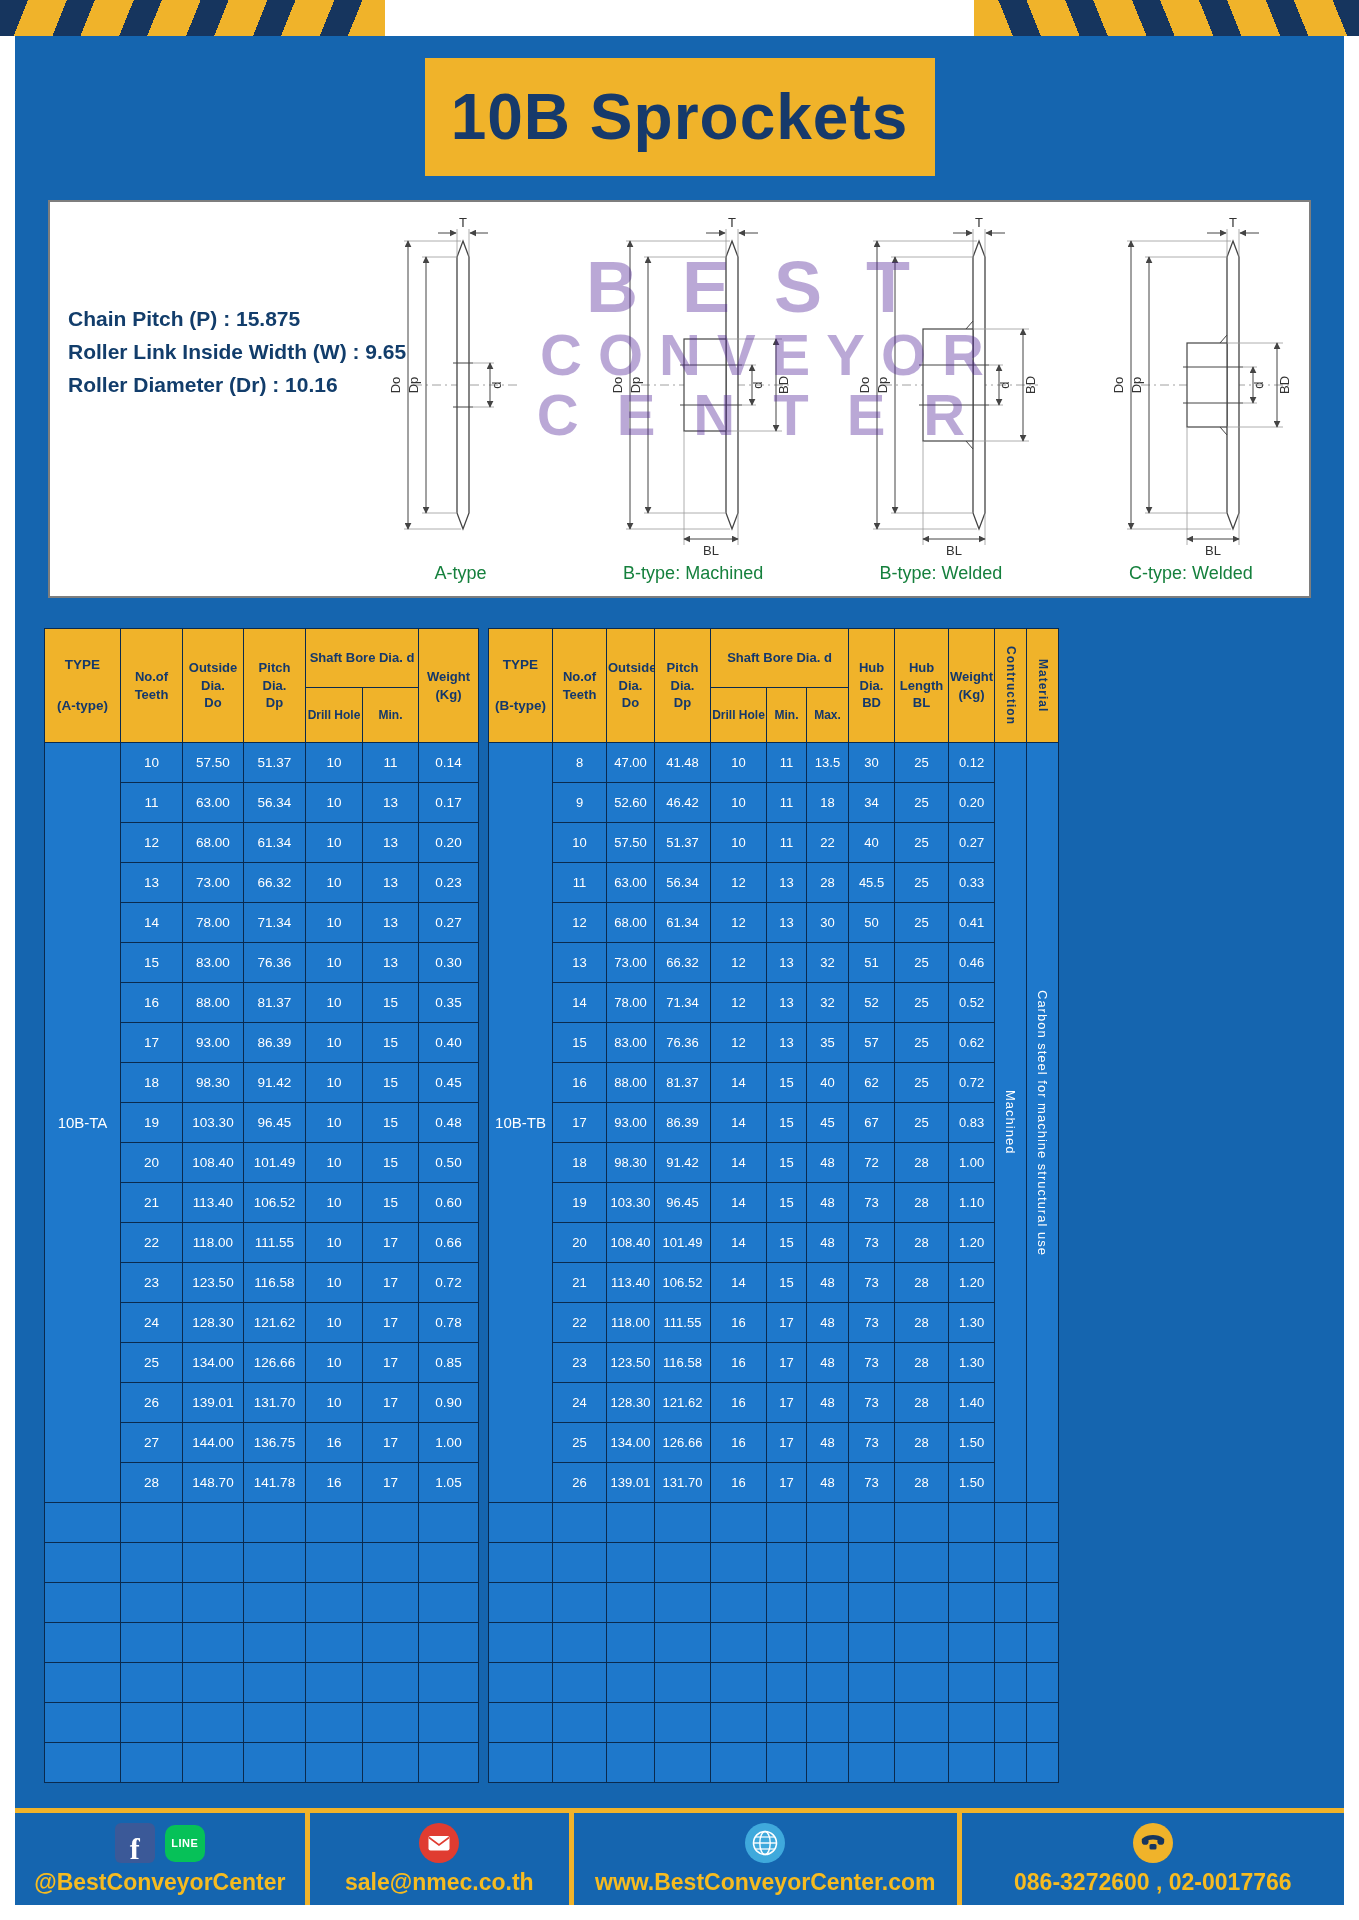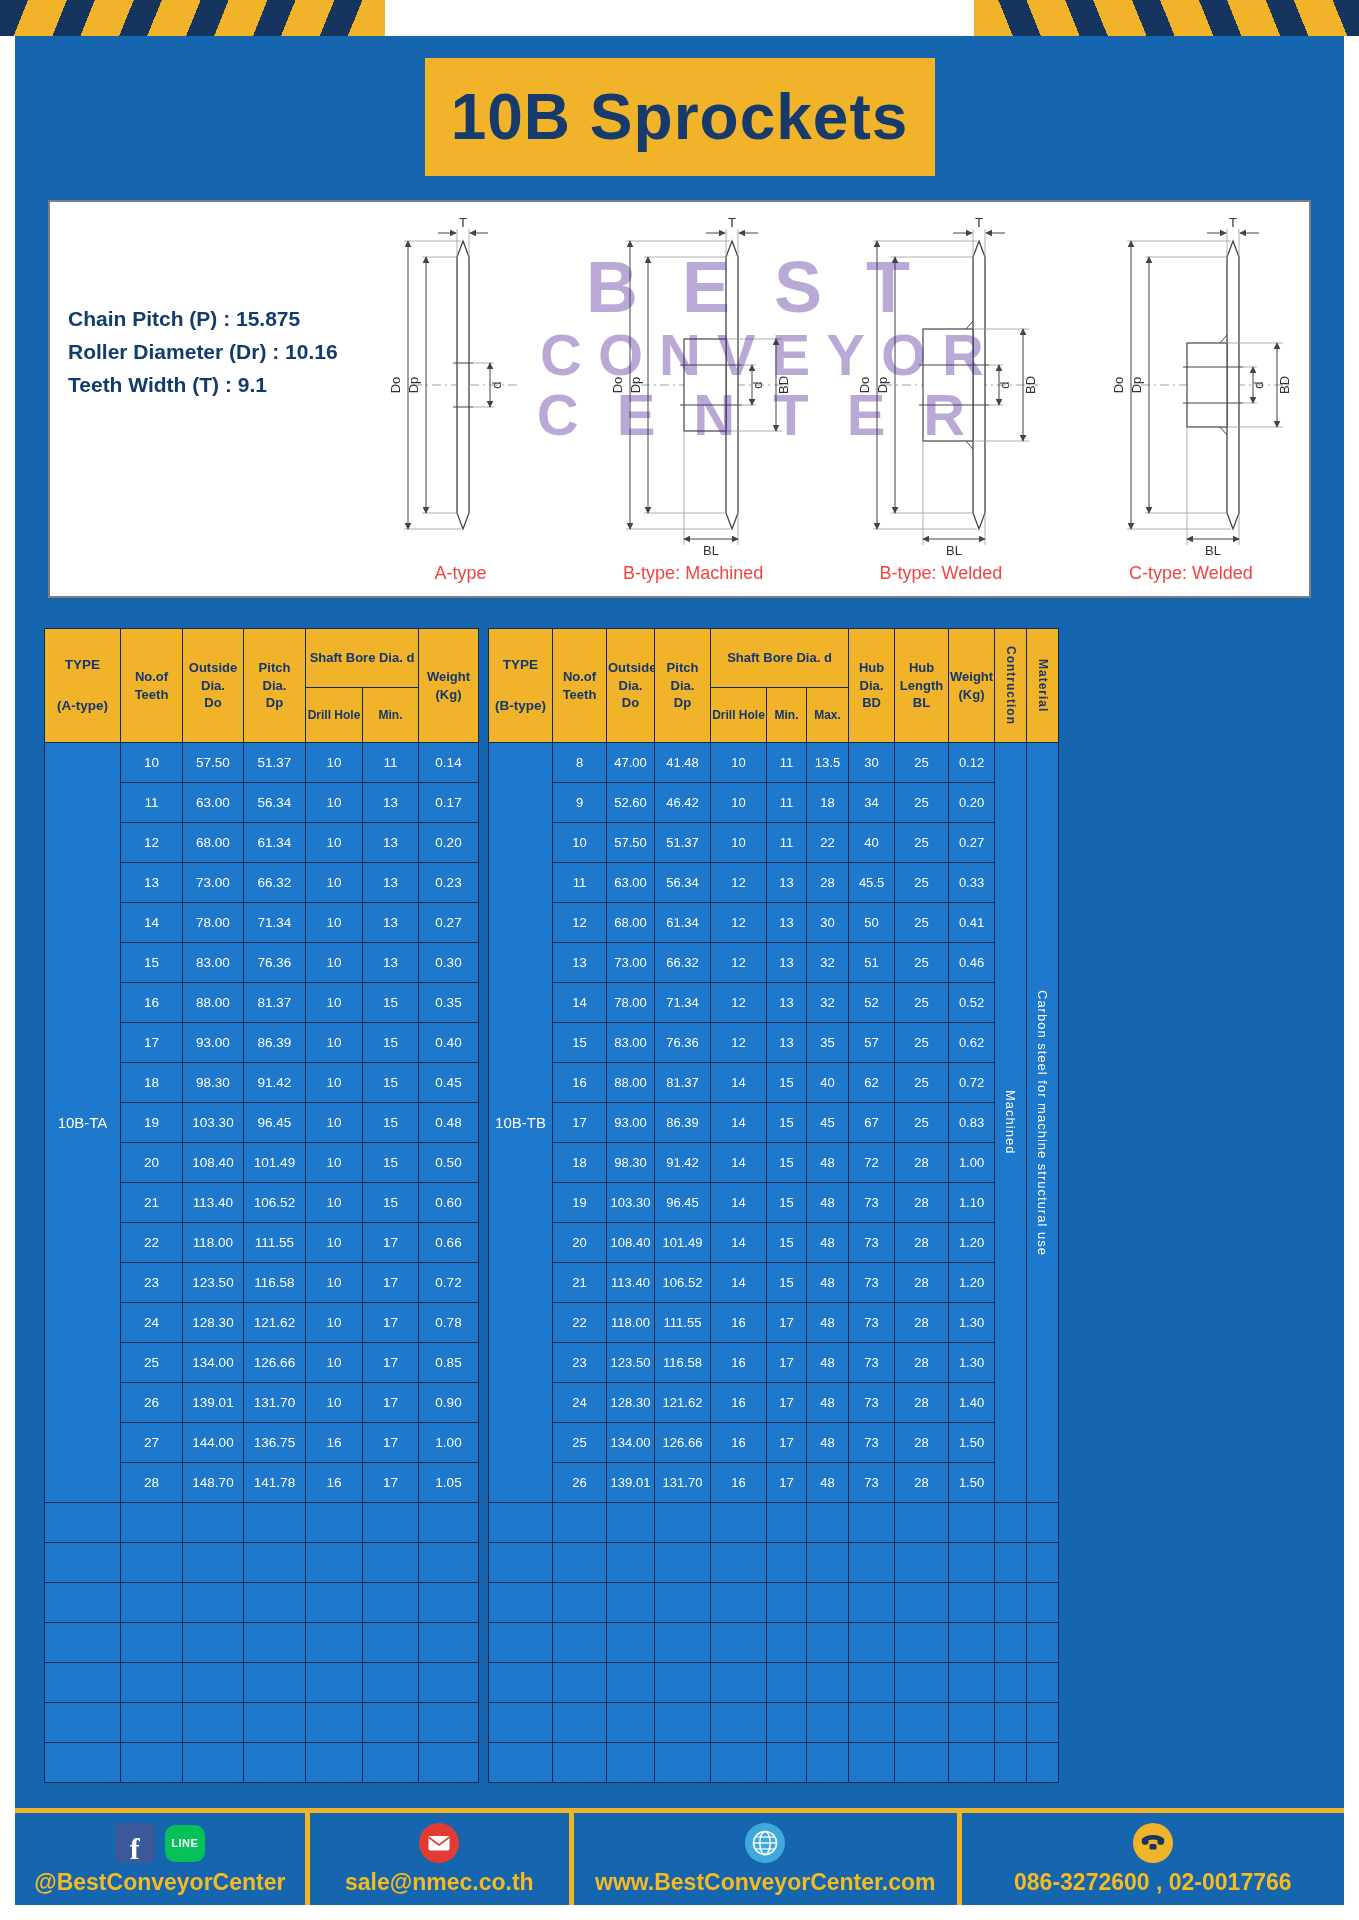--- a/index.html
+++ b/index.html
@@ -16,21 +16,21 @@
 
   .banner { width:510px; height:118px; margin:22px auto 0; background:#F0B32A; display:flex; align-items:center; justify-content:center; }
   .banner h1 { font-size:64px; color:#163A6B; letter-spacing:1px; font-weight:bold; }
 
   
   .panel { position:relative; width:1263px; height:398px; margin:24px auto 0; background:#fff; border:2px solid #7e7e7e; overflow:hidden; }
   .specs { position:absolute; left:18px; top:100px; }
   .specs div { font-size:21px; font-weight:bold; color:#123D6B; line-height:33px; white-space:nowrap; }
   .figs { position:absolute; left:318px; top:8px; right:8px; bottom:4px; display:flex; justify-content:space-between; z-index:1; }
   .fig { display:flex; flex-direction:column; align-items:center; justify-content:flex-end; }
-  .fig .cap { font-size:18px; color:#ef4444; padding:4px 0 8px; }
+  .fig .cap { font-size:18px; color:#15803d; padding:4px 0 8px; }
   .watermark { position:absolute; left:420px; top:48px; width:600px; text-align:center; color:#4c1d95; opacity:0.38; font-weight:bold; line-height:1.04; z-index:2; pointer-events:none; }
   .wm1 { font-size:72px; letter-spacing:44px; }
   .wm2 { font-size:58px; letter-spacing:16px; }
   .wm3 { font-size:58px; letter-spacing:38px; }
 
   svg .shape { fill:#fff; stroke:#444; stroke-width:1.3; }
   svg .hub   { fill:#fff; stroke:#444; stroke-width:1.2; }
   svg .dim   { stroke:#444; stroke-width:1; fill:none; }
   svg .ext   { stroke:#9a9a9a; stroke-width:0.8; }
   svg .cl    { stroke:#888; stroke-width:0.8; stroke-dasharray:9 4 2 4; }
@@ -80,22 +80,22 @@
 
 <div class="page">
 
   <div class="banner">
     <h1>10B Sprockets</h1>
   </div>
 
   <div class="panel">
     <div class="specs">
       <div>Chain Pitch (P)  :  15.875</div>
+      <div>Roller Link Inside Width (W) : 9.65</div>
       <div>Roller Diameter (Dr)  : 10.16</div>
-      <div>Teeth Width (T)  :  9.1</div>
     </div>
 
     <div class="figs">
 
       <div class="fig">
         <svg width="185" height="342" viewBox="0 0 185 342">
           <line class="cl" x1="45" y1="168" x2="150" y2="168"></line>
           <polygon class="shape" points="95,24 101,40 101,296 95,312 89,296 89,40"></polygon>
           <line class="dim" x1="85" y1="146" x2="105" y2="146"></line>
           <line class="dim" x1="85" y1="190" x2="105" y2="190"></line>

